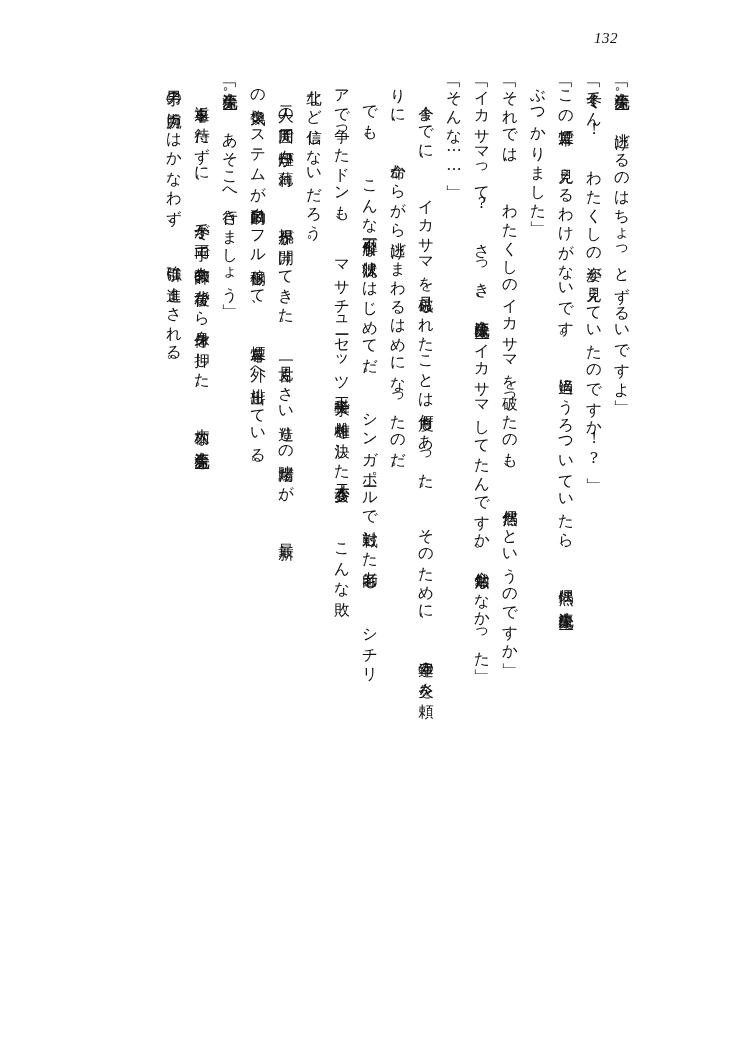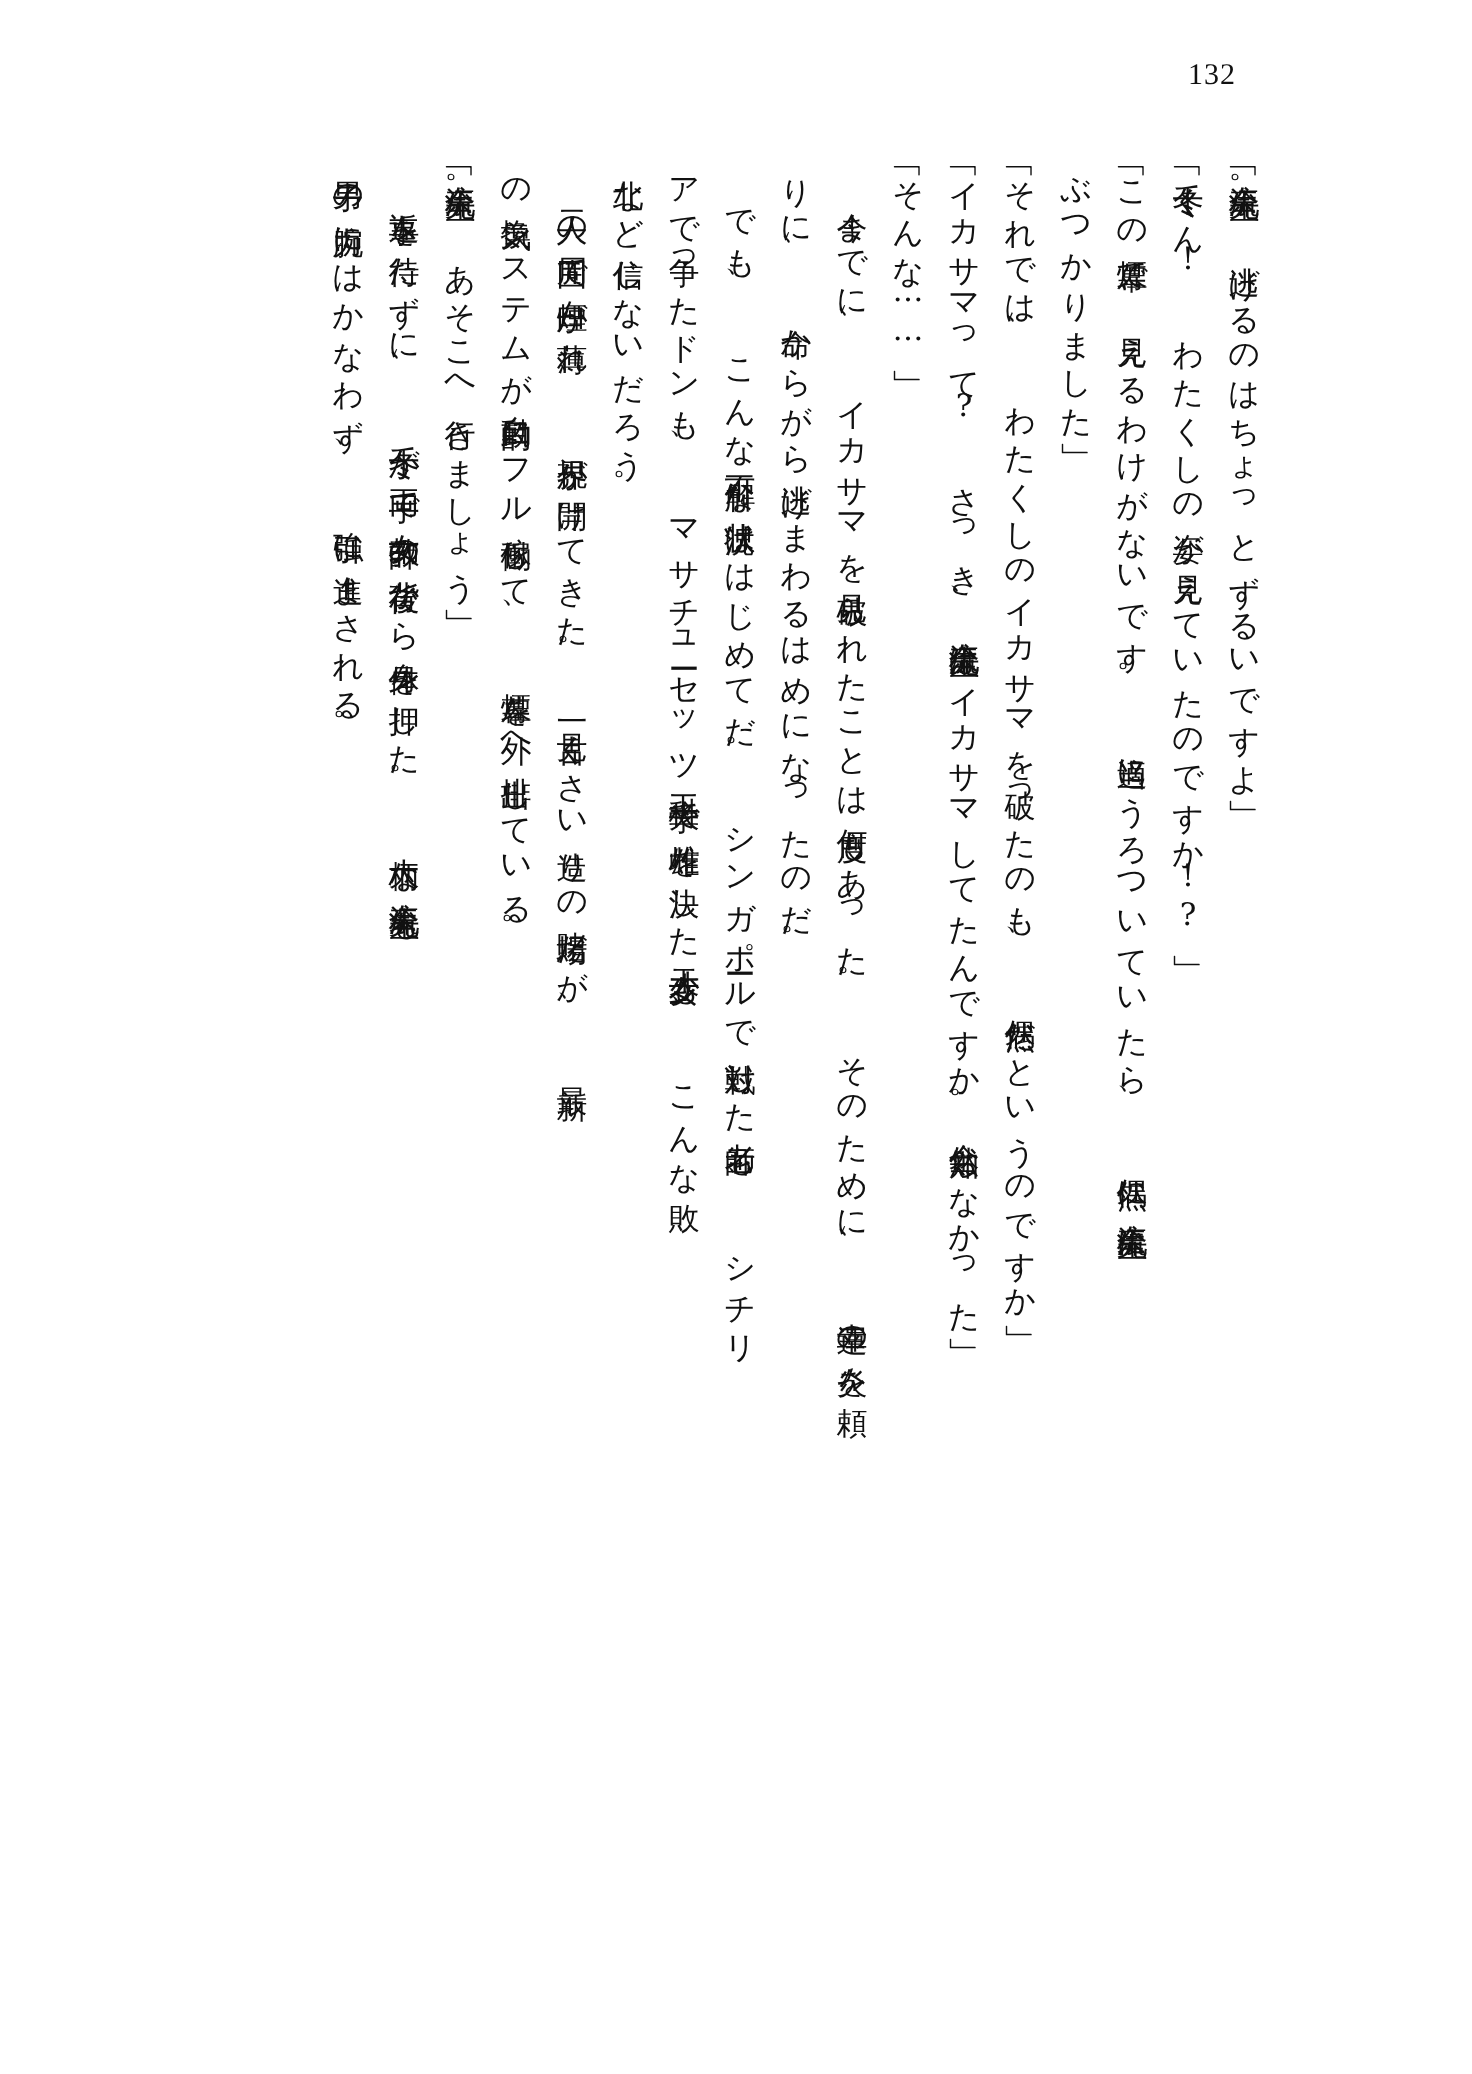--- a/index.html
+++ b/index.html
@@ -14,20 +14,21 @@
     background: #ffffff;
     overflow: hidden;
     font-family: "Liberation Serif", "DejaVu Serif", serif;
     color: #111111;
   }
   .page-number {
     position: absolute;
     top: 30px;
     right: 118px;
     font-size: 15px;
+    font-style: italic;
     font-family: "Liberation Serif", serif;
     color: #111111;
     letter-spacing: 0.5px;
   }
   .text-body {
     position: absolute;
     top: 78px;
     left: 78px;
     right: 100px;
     bottom: 40px;

